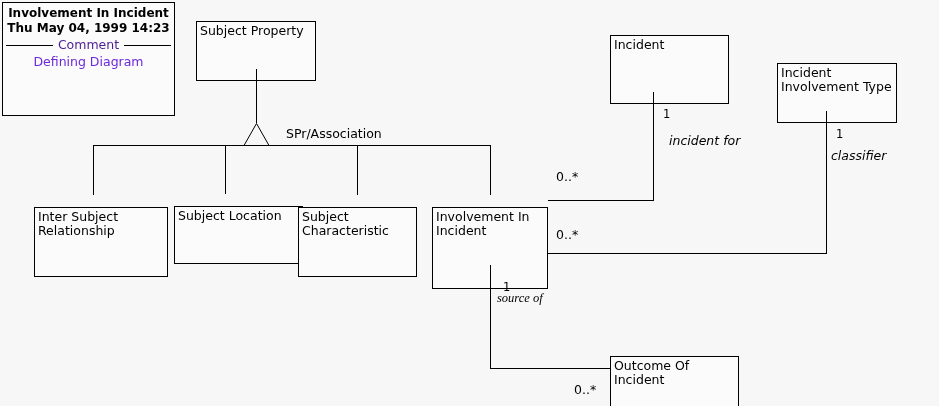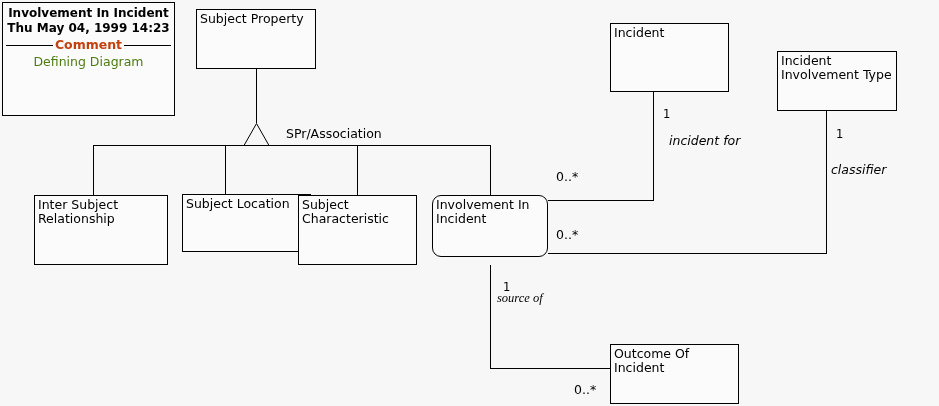--- a/index.html
+++ b/index.html
@@ -16,20 +16,21 @@
     overflow: hidden;
     font-family: "DejaVu Sans", "Liberation Sans", sans-serif;
   }
 
   
   .uml-box {
     position: absolute;
     background: #fbfbfb;
     border: 1px solid #000000;
     box-sizing: border-box;
+    margin-top: 12px;
   }
   .uml-box .box-label {
     display: block;
     padding: 2px 2px 0 3px;
     font-size: 12.5px;
     line-height: 14px;
     color: #000000;
     white-space: pre-line;
   }
 
@@ -67,27 +68,27 @@
     background: #000000;
   }
   .comment-rule::before { left: 0; width: 47px; }
   .comment-rule::after  { right: 0; width: 47px; }
   .comment-rule .c-text {
     position: absolute;
     left: 0; right: 0;
     top: 0;
     font-size: 12.5px;
     line-height: 16px;
-    font-weight: bold;
-    color: #c2410c;
+    font-weight: normal;
+    color: #4c1d95;
   }
   #title-block .t-comment-body {
     font-size: 12.5px;
     line-height: 15px;
-    color: #4d7c0f;
+    color: #6d28d9;
     padding-top: 1px;
   }
 
   
   .hline {
     position: absolute;
     height: 0;
     border-top: 1px solid #000000;
   }
   .vline {
@@ -123,30 +124,30 @@
 
   <div class="uml-box" style="left:196px; top:9px; width:120px; height:60px;">
     <span class="box-label">Subject Property</span>
   </div>
 
   <div class="uml-box" style="left:34px; top:195px; width:134px; height:70px;">
     <span class="box-label">Inter Subject
 Relationship</span>
   </div>
 
-  <div class="uml-box" style="left:182px; top:194px; width:129px; height:58px;">
+  <div class="uml-box" style="left:174px; top:194px; width:129px; height:58px;">
     <span class="box-label">Subject Location</span>
   </div>
 
   <div class="uml-box" style="left:298px; top:195px; width:119px; height:70px;">
     <span class="box-label">Subject
 Characteristic</span>
   </div>
 
-  <div class="uml-box" style="left:432px; top:195px; width:116px; height:62px;border-radius:9px;">
+  <div class="uml-box" style="left:432px; top:195px; width:116px; height:82px;">
     <span class="box-label">Involvement In
 Incident</span>
   </div>
 
   <div class="uml-box" style="left:610px; top:23px; width:119px; height:69px;">
     <span class="box-label">Incident</span>
   </div>
 
   <div class="uml-box" style="left:777px; top:51px; width:120px; height:60px;">
     <span class="box-label">Incident
@@ -176,21 +177,21 @@
   <span class="lbl" style="left:278px; top:127px;margin-left:8px;">SPr/Association</span>
 
   <div class="vline" style="left:653px; top:92px; height:109px;"></div>
   <div class="hline" style="left:548px; top:200px; width:106px;"></div>
   <span class="lbl ital" style="left:669px; top:98px;">incident for</span>
   <span class="lbl small" style="left:663px; top:108px;">1</span>
   <span class="lbl" style="left:556px; top:170px;">0..*</span>
 
   <div class="vline" style="left:826px; top:111px; height:143px;"></div>
   <div class="hline" style="left:548px; top:253px; width:279px;"></div>
-  <span class="lbl ital" style="left:831px; top:127px;">classifier</span>
+  <span class="lbl ital" style="left:831px; top:113px;">classifier</span>
   <span class="lbl small" style="left:836px; top:128px;">1</span>
   <span class="lbl" style="left:556px; top:228px;">0..*</span>
 
   <div class="vline" style="left:490px; top:265px; height:104px;"></div>
   <div class="hline" style="left:490px; top:368px; width:121px;"></div>
   <span class="lbl ital" style="left:497px; top:256px;font-family:Liberation Serif, serif;">source of</span>
   <span class="lbl small" style="left:503px; top:281px;">1</span>
   <span class="lbl" style="left:574px; top:383px;">0..*</span>
 
 </div>

